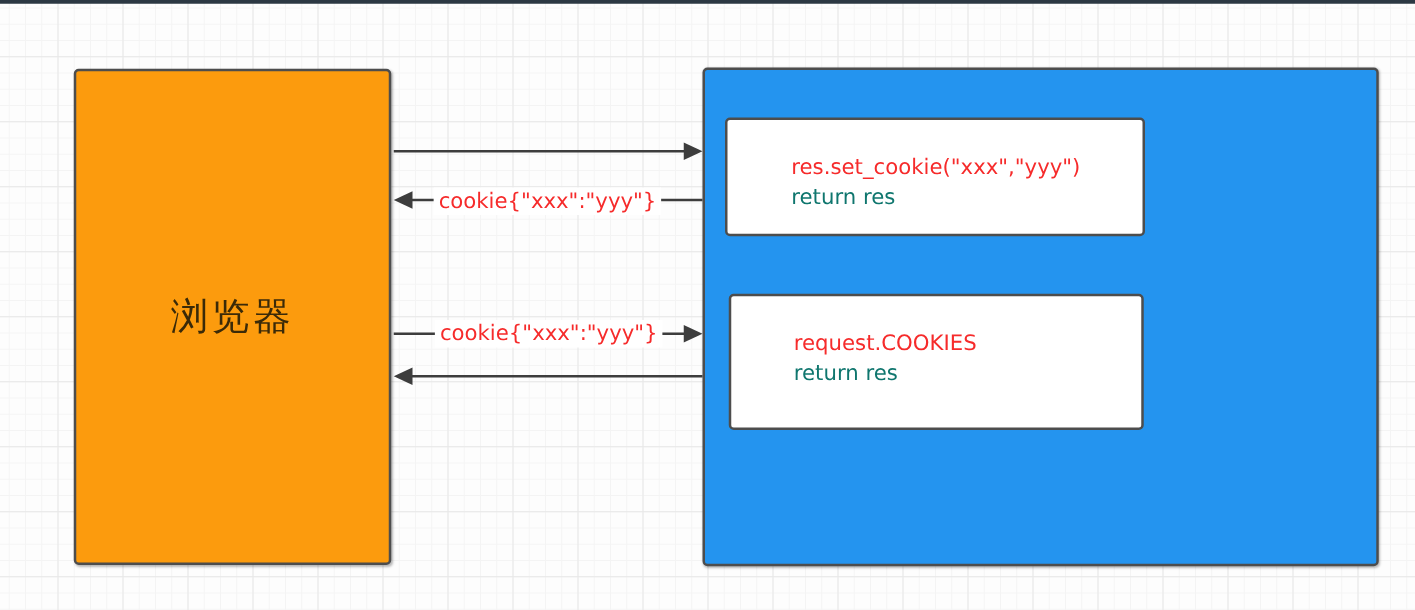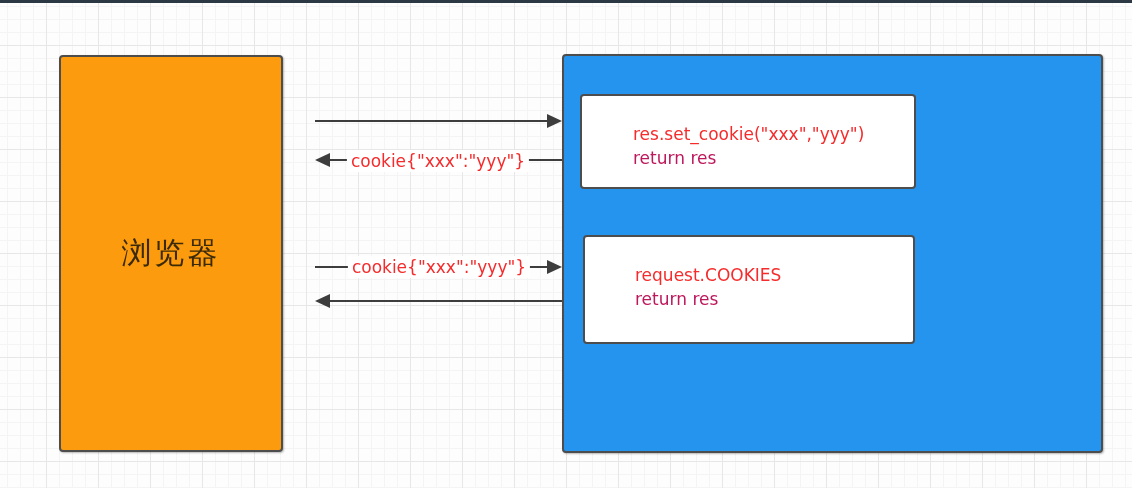--- a/index.html
+++ b/index.html
@@ -29,21 +29,21 @@
 
   .node {
     position: absolute;
     border: 2px solid #4d4d4d;
     border-radius: 4px;
     box-shadow: 1px 1px 2px rgba(0,0,0,0.28);
   }
 
   .browser-node {
     left: 59px; top: 55px;
-    width: 224px; height: 397px;
+    width: 254px; height: 397px;
     background: #fc9b0d;
     display: flex;
     align-items: center;
     justify-content: center;
   }
   .browser-label {
     font-family: "DejaVu Serif", "Liberation Serif", serif;
     font-size: 30px;
     letter-spacing: 3px;
     color: #3a2a08;
@@ -59,21 +59,21 @@
     position: absolute;
     background: #ffffff;
     border: 2px solid #4d4d4d;
     border-radius: 4px;
     font-size: 17px;
     line-height: 24px;
   }
   .card-1 { left: 580px; top: 94px; width: 336px; height: 95px; padding: 26px 0 0 51px; }
   .card-2 { left: 583px; top: 235px; width: 332px; height: 109px; padding: 26px 0 0 50px; }
   .code-red { color: #f62b2b; }
-  .code-dark { color: #be185d; }
+  .code-dark { color: #0f766e; }
 
   .arrow {
     position: absolute;
     left: 315px;
     width: 247px;
     height: 14px;
   }
   .arrow .shaft {
     position: absolute;
     top: 6px;

